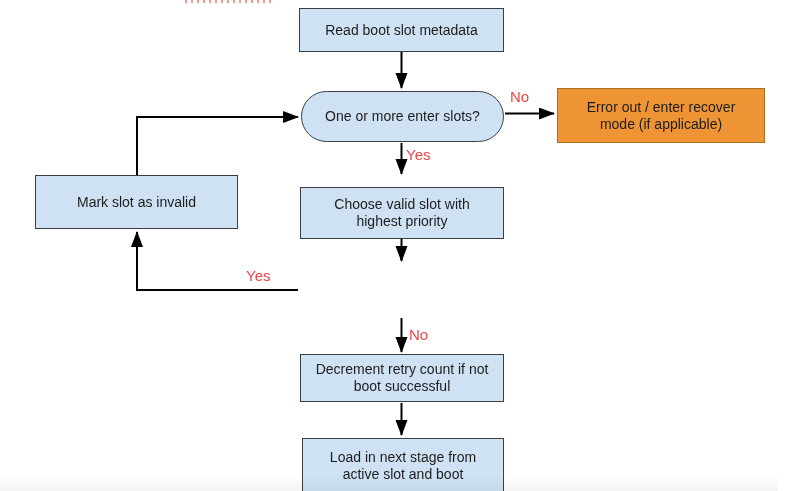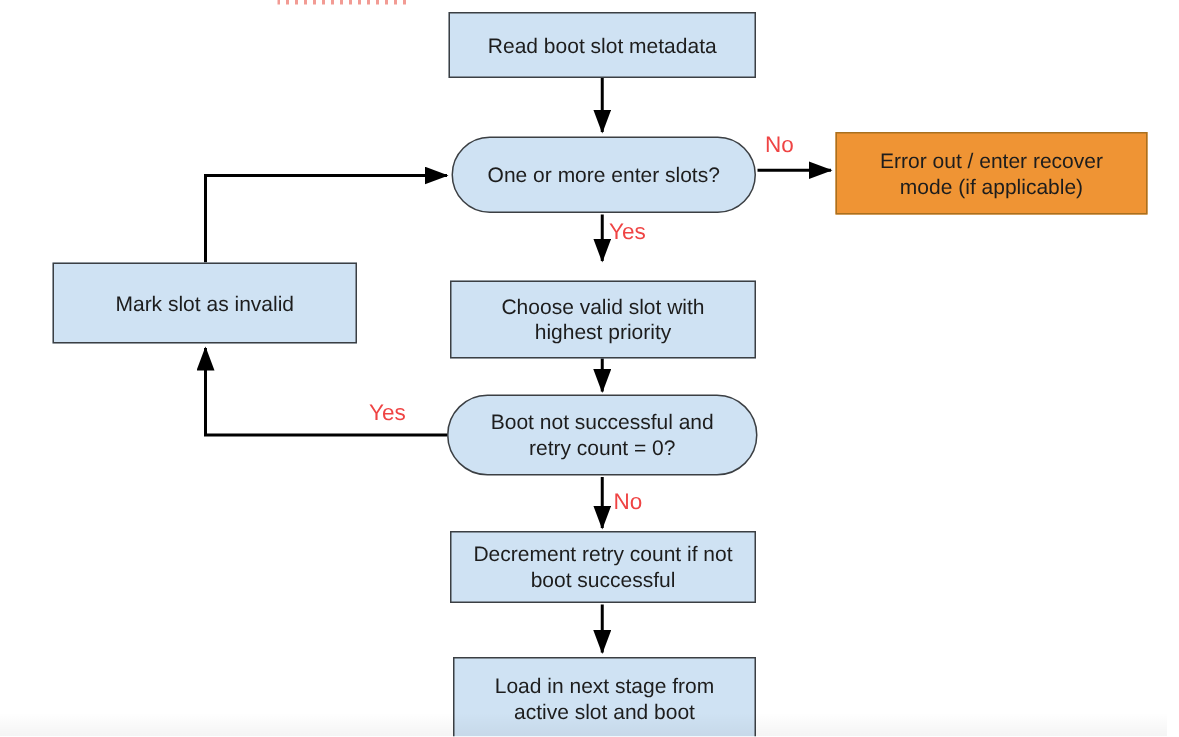--- a/index.html
+++ b/index.html
@@ -113,21 +113,20 @@
   </svg>
 
   <div class="node rect n-read">Read boot slot metadata</div>
 
   <div class="node stadium n-valid">One or more enter slots?</div>
 
   <div class="node accent n-error">Error out / enter recover mode (if applicable)</div>
 
   <div class="node rect n-choose">Choose valid slot with highest priority</div>
 
-  <div class="node stadium n-bootretry">Boot not successful and retry count = 0?</div>
 
   <div class="node rect n-decrement">Decrement retry count if not boot successful</div>
 
   <div class="node rect n-mark">Mark slot as invalid</div>
 
   <div class="node rect n-load">Load in next stage from active slot and boot</div>
 
   <div class="edge-label l-no-top">No</div>
   <div class="edge-label l-yes-top">Yes</div>
   <div class="edge-label l-yes-left">Yes</div>

